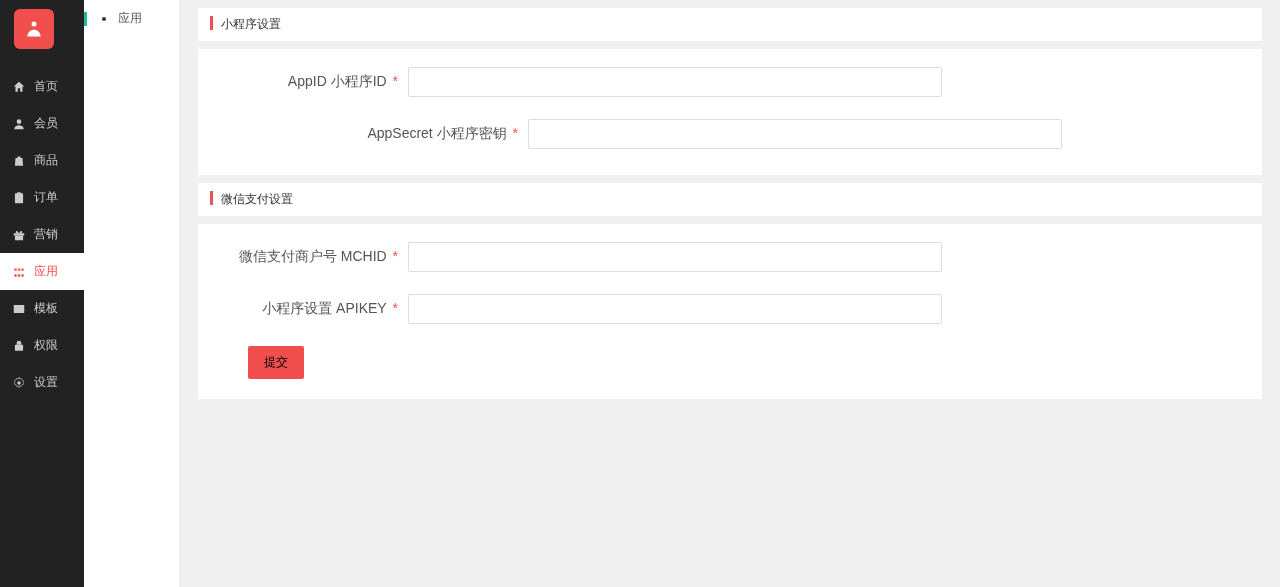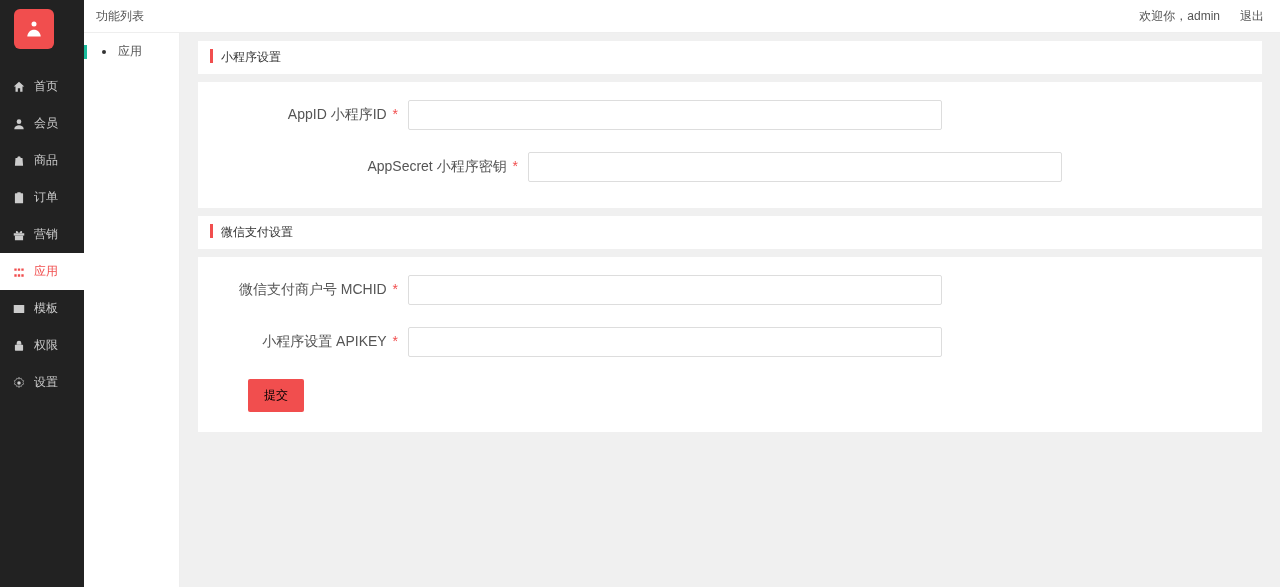--- a/index.html
+++ b/index.html
@@ -297,27 +297,20 @@
               <path d="M12 2l1 3 3-1 1 3 3 1-1 3 1 3-3 1-1 3-3-1-1 3-1-3-3 1-1-3-3-1 1-3-1-3 3-1 1-3 3 1z" fill="none" stroke="currentColor" stroke-width="1"></path>
             </svg>
           </span>
         <span>设置</span>
       </li>
     </ul>
   </aside>
 
   <div class="right">
 
-    <header class="header">
-      <div class="header-left">功能列表</div>
-      <div class="header-right">
-        <span>欢迎你，admin</span>
-        <span>退出</span>
-      </div>
-    </header>
 
     <div class="body">
 
       <nav class="subnav">
         <div class="subnav-item active">
           <span class="subnav-dot"></span>
           <span>应用</span>
         </div>
       </nav>
 

